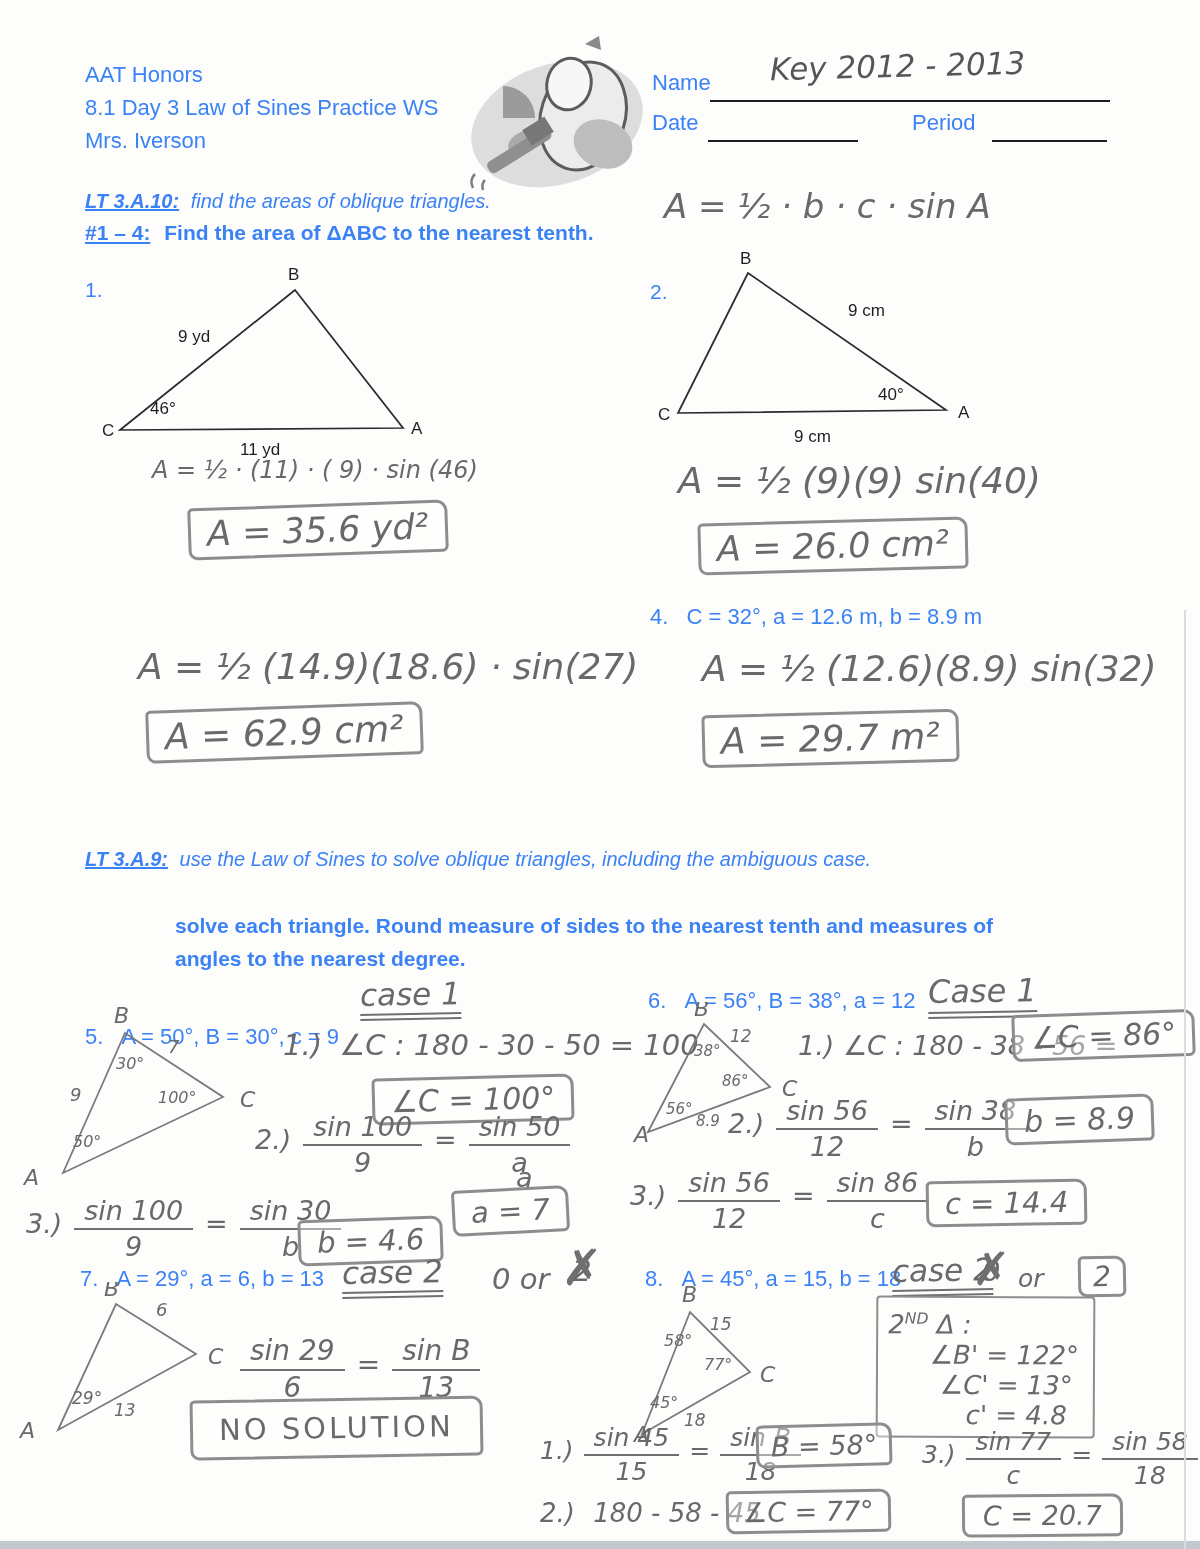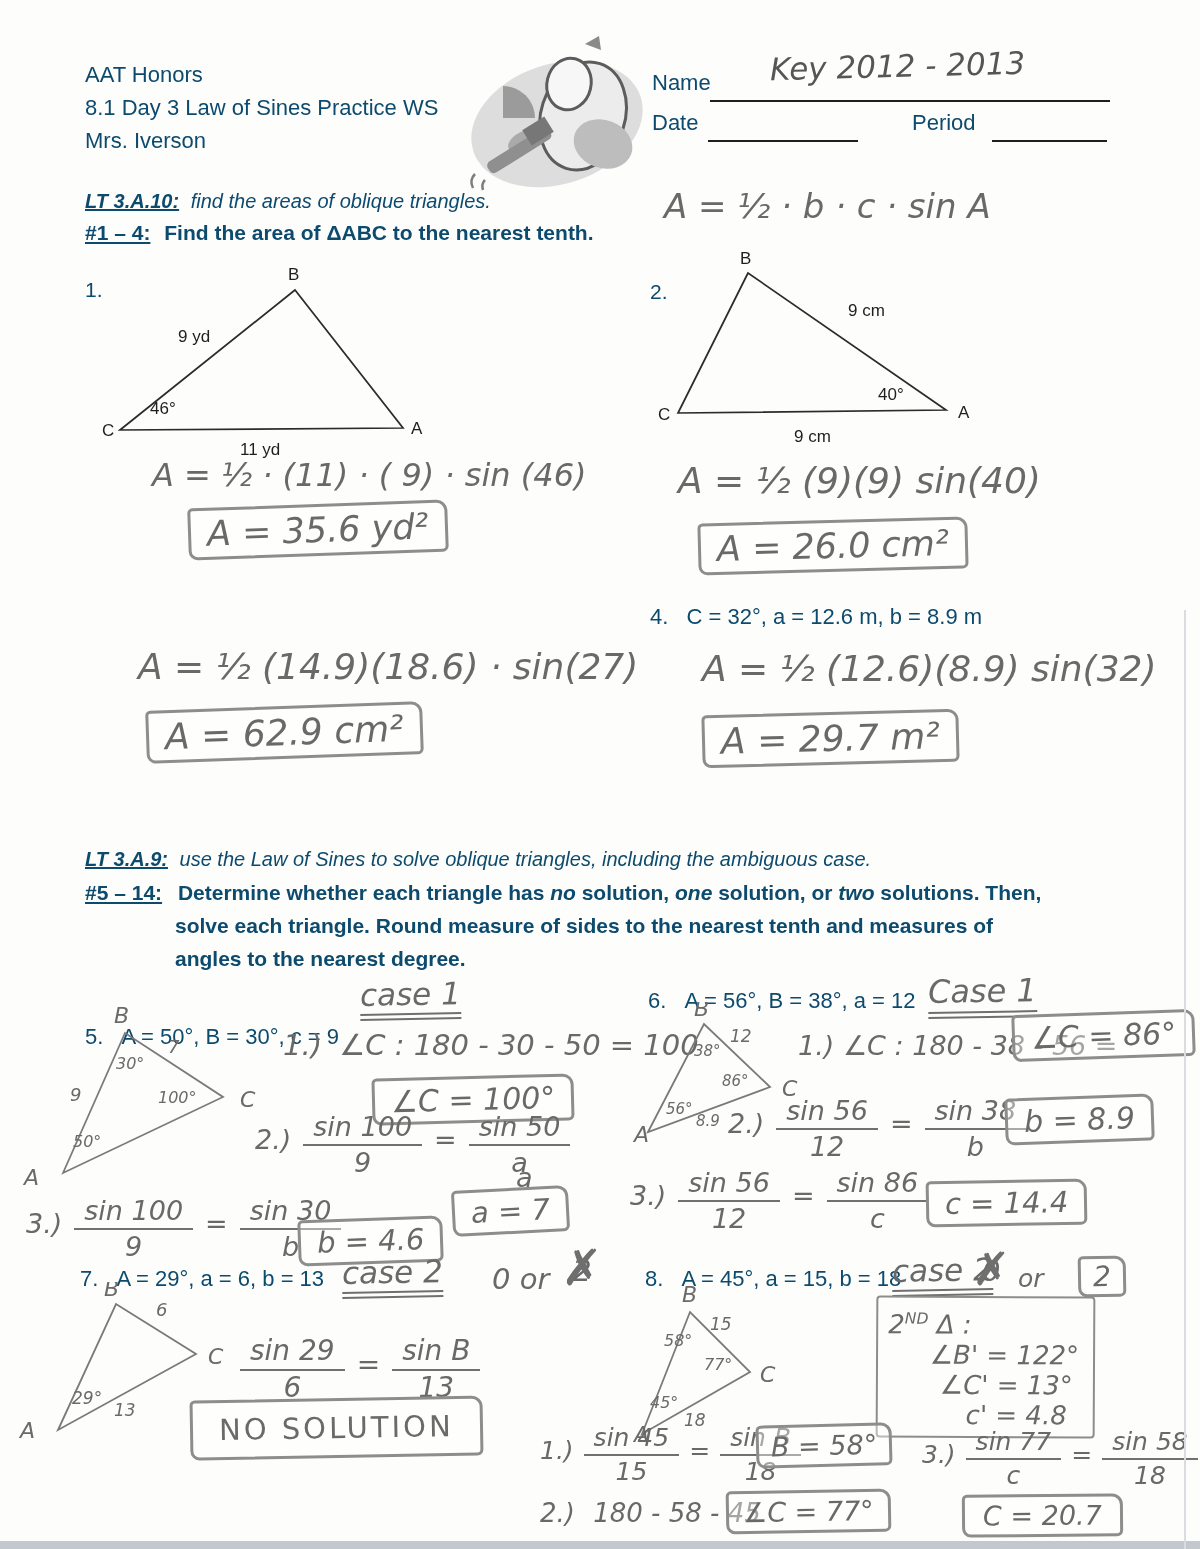--- a/index.html
+++ b/index.html
@@ -1,19 +1,19 @@
 <!DOCTYPE html>
 <html><head>
 <meta charset="utf-8">
 <style>
   html,body{margin:0;padding:0;background:#e9e9e9;}
   .page{position:relative;width:1200px;height:1549px;margin:0 auto;background:#fdfdfb;
         font-family:"Liberation Sans",sans-serif;color:#1e1e1e;overflow:hidden;}
   .abs{position:absolute;white-space:nowrap;}
-  .printed{font-family:"Liberation Sans",sans-serif;color:#0c4a6e;}
+  .printed{font-family:"Liberation Sans",sans-serif;color:#3b82f6;}
   .b{font-weight:bold;} .i{font-style:italic;} .u{text-decoration:underline;}
   .hw{font-family:"DejaVu Sans",sans-serif;font-style:italic;color:#696969;}
   .hwdark{color:#565656;}
   .abox{display:inline-block;border:3px solid #8d8d8d;border-radius:5px 11px 6px 9px;
         padding:3px 16px;background:rgba(255,255,255,.4);}
   .frac{display:inline-flex;flex-direction:column;align-items:center;line-height:1.08;}
   .fnum{border-bottom:2.5px solid #707070;padding:0 10px 3px;}
   .fden{padding-top:2px;}
   .eqrow{display:flex;align-items:flex-start;gap:12px;}
   .eqrow .steplabel{padding-top:12px;}
@@ -72,21 +72,21 @@
   <div class="abs printed" style="left:85px;top:278px;font-size:21px;">1.</div>
   <svg class="abs" style="left:98px;top:252px;" width="335" height="210" viewBox="0 0 335 210">
     <path d="M197 38 L22 178 L305 176 Z" fill="none" stroke="#2b2b2b" stroke-width="1.7"></path>
     <text x="190" y="28" class="tl">B</text>
     <text x="4" y="184" class="tl">C</text>
     <text x="313" y="182" class="tl">A</text>
     <text x="80" y="90" class="tl">9 yd</text>
     <text x="52" y="162" class="tl">46°</text>
     <text x="142" y="203" class="tl">11 yd</text>
   </svg>
-  <div class="abs hw" style="left:152px;top:456px;font-size:32px;">A =  ½ · (11) · ( 9) · sin (46)</div>
+  <div class="abs hw" style="left:152px;top:456px;font-size:24px;">A =  ½ · (11) · ( 9) · sin (46)</div>
   <div class="abs hw abox" style="left:188px;top:504px;font-size:35px;transform:rotate(-2deg);">A =  35.6 yd²</div>
 
   <div class="abs printed" style="left:650px;top:280px;font-size:21px;">2.</div>
   <svg class="abs" style="left:648px;top:248px;" width="335" height="205" viewBox="0 0 335 205">
     <path d="M100 25 L30 165 L298 162 Z" fill="none" stroke="#2b2b2b" stroke-width="1.7"></path>
     <text x="92" y="16" class="tl">B</text>
     <text x="10" y="172" class="tl">C</text>
     <text x="310" y="170" class="tl">A</text>
     <text x="200" y="68" class="tl">9 cm</text>
     <text x="230" y="152" class="tl">40°</text>
@@ -101,24 +101,20 @@
   <div class="abs" style="left:650px;top:604px;font-size:22px;">
     <span class="printed">4.</span>
     <span class="printed" style="margin-left:12px;">C = 32°, a = 12.6 m, b = 8.9 m</span>
   </div>
   <div class="abs hw" style="left:702px;top:648px;font-size:36px;">A = ½ (12.6)(8.9) sin(32)</div>
   <div class="abs hw abox" style="left:702px;top:712px;font-size:36px;transform:rotate(-1.5deg);">A = 29.7 m²</div>
 
   <div class="abs" style="left:85px;top:848px;font-size:20px;">
     <span class="printed b i u">LT 3.A.9:</span>
     <span class="printed i" style="margin-left:6px;">use the Law of Sines to solve oblique triangles, including the ambiguous case.</span>
-  </div>
-  <div class="abs" style="left:85px;top:881px;font-size:21px;">
-    <span class="printed b u">#5 – 14:</span>
-    <span class="printed b" style="margin-left:10px;">Determine whether each triangle has </span><span class="printed b i">no</span><span class="printed b"> solution, </span><span class="printed b i">one</span><span class="printed b"> solution, or </span><span class="printed b i">two</span><span class="printed b"> solutions.  Then,</span>
   </div>
   <div class="abs printed b" style="left:175px;top:914px;font-size:21px;">solve each triangle.  Round measure of sides to the nearest tenth and measures of</div>
   <div class="abs printed b" style="left:175px;top:947px;font-size:21px;">angles to the nearest degree.</div>
 
   <div class="abs" style="left:85px;top:988px;font-size:22px;margin-top:36px;">
     <span class="printed">5.</span>
     <span class="printed" style="margin-left:12px;">A = 50°, B = 30°, c = 9</span>
   </div>
   <div class="abs hw dunder" style="left:360px;top:976px;font-size:31px;transform:rotate(-1deg);"><span>case 1</span></div>
 

